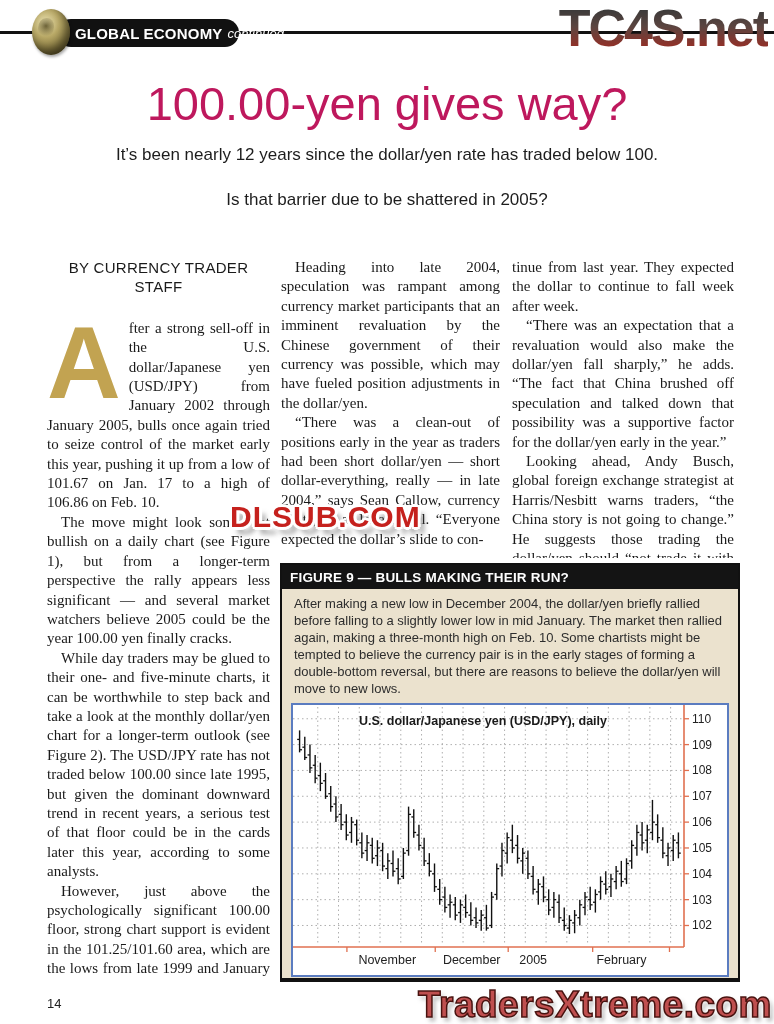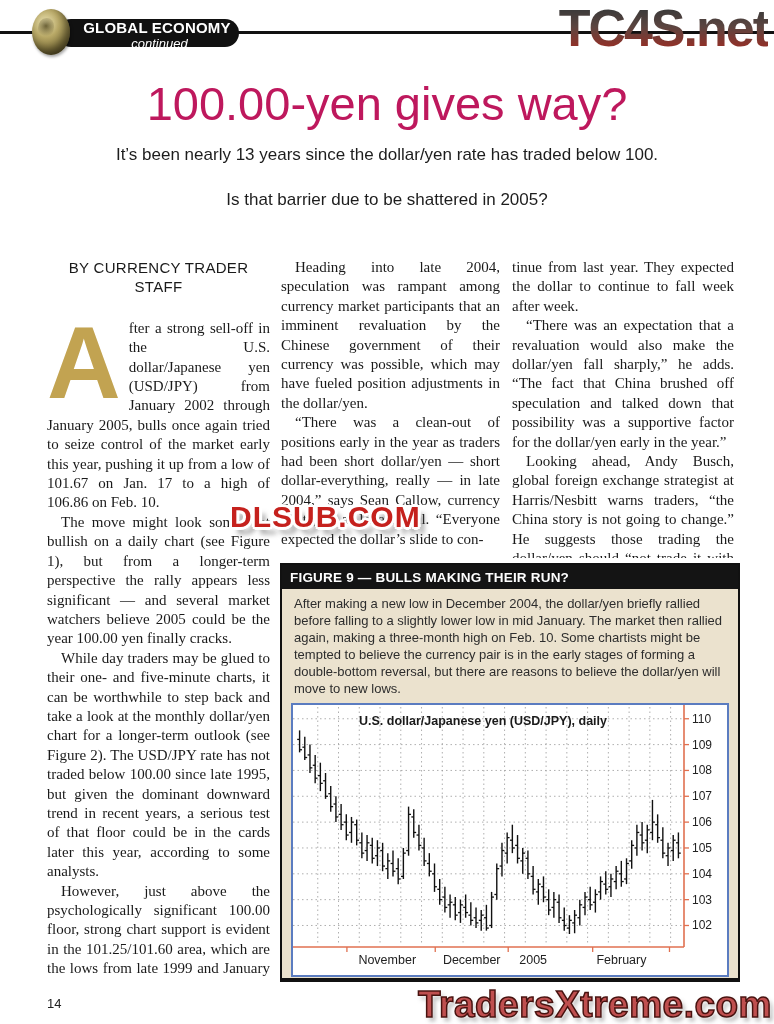--- a/index.html
+++ b/index.html
@@ -8,21 +8,21 @@
     position:relative; width:774px; height:1024px; margin:0 auto;
     background:#ffffff; overflow:hidden;
     font-family:"Liberation Serif", serif; color:#1a1a1a;
   }
   
   .rule-line { position:absolute; left:0; top:31px; width:774px; height:3px; background:#111; z-index:1; }
   .section-capsule {
     position:absolute; left:57px; top:19px; width:182px; height:28px;
     background:#111; border-radius:14px; z-index:2;
     display:flex; align-items:center; padding-left:18px;
-    font-family:"Liberation Sans", sans-serif; color:#fff; white-space:nowrap;flex-direction:column;
+    font-family:"Liberation Sans", sans-serif; color:#fff; white-space:nowrap;
   }
   .section-capsule .lbl { font-size:15px; font-weight:bold; letter-spacing:0.2px; }
   .section-capsule .sub { font-size:13px; font-style:italic; margin-left:5px; }
   .globe {
     position:absolute; left:32px; top:9px; width:38px; height:46px; border-radius:50%;
     background:radial-gradient(circle at 35% 30%, #e8dfae 0%, #b8a866 35%, #8a7c42 65%, #4d441f 100%);
     box-shadow:inset -4px -6px 8px rgba(0,0,0,0.45), 1px 2px 3px rgba(0,0,0,0.35);
     z-index:3;
   }
   .globe::after{ content:""; position:absolute; left:6px; top:9px; width:16px; height:20px; border-radius:50% 40% 55% 45%;
@@ -91,21 +91,21 @@
   <div class="rule-line"></div>
   <div class="section-capsule">
     <span class="lbl">GLOBAL ECONOMY</span>
     <span class="sub">continued</span>
   </div>
   <div class="globe"></div>
   <div class="wm-top">TC4S.net</div>
 
   <div class="title-block">
     <div class="title-l2">100.00-yen gives way?</div>
-    <div class="subtitle">It’s been nearly 13 years since the dollar/yen rate has traded below 100.</div>
+    <div class="subtitle">It’s been nearly 12 years since the dollar/yen rate has traded below 100.</div>
     <div class="subtitle2">Is that barrier due to be shattered in 2005?</div>
   </div>
 
   <div class="col" id="col1">
     <div class="byline">BY CURRENCY TRADER STAFF</div>
     <p><span class="dropcap" style="color:#c2a351;">A</span><span>fter a strong sell-off in the U.S. dollar/Japanese yen (USD/JPY) from January 2002 through January 2005, bulls once again tried to seize control of the market early this year, pushing it up from a low of 101.67 on Jan. 17 to a high of 106.86 on Feb. 10.</span></p>
     <p class="ind">The move might look somewhat bullish on a daily chart (see Figure 1), but from a longer-term perspective the rally appears less significant — and several market watchers believe 2005 could be the year 100.00 yen finally cracks.</p>
     <p class="ind">While day traders may be glued to their one- and five-minute charts, it can be worthwhile to step back and take a look at the monthly dollar/yen chart for a longer-term outlook (see Figure 2). The USD/JPY rate has not traded below 100.00 since late 1995, but given the dominant downward trend in recent years, a serious test of that floor could be in the cards later this year, according to some analysts.</p>
     <p class="ind">However, just above the psychologically significant 100.00 floor, strong chart support is evident in the 101.25/101.60 area, which are the lows from late 1999 and January 2005.</p>
 

